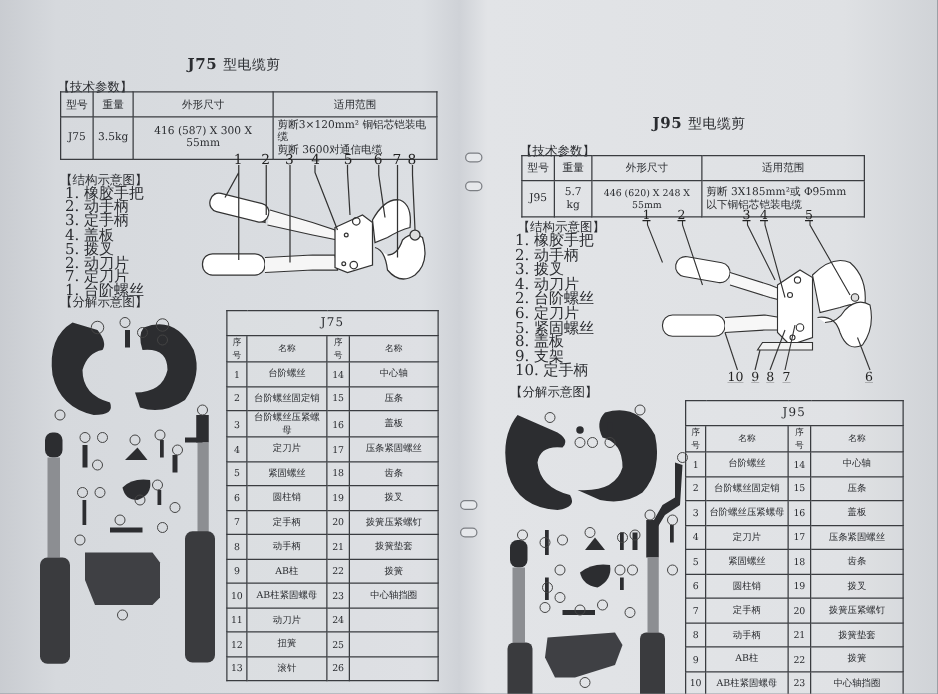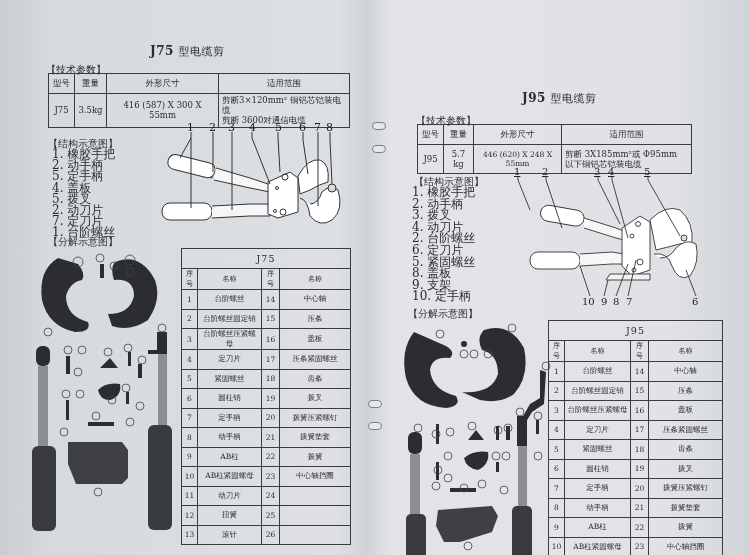--- a/index.html
+++ b/index.html
@@ -55,21 +55,21 @@
           <div>剪断 3600对通信电缆</div>
         </td>
       </tr>
     </tbody>
       </table>
 
     <div class="section" style="left:48px; top:137px;">【结构示意图】</div>
     <div class="legend" style="left:52px; top:149px;">
       <div>1. 橡胶手把</div>
       <div>2. 动手柄</div>
-      <div>5. 定手柄</div>
+      <div>3. 定手柄</div>
       <div>4. 盖板</div>
       <div>5. 拨叉</div>
       <div>2. 动刀片</div>
       <div>7. 定刀片</div>
       <div>1. 台阶螺丝</div>
     </div>
     <div class="section" style="left:48px; top:235px;">【分解示意图】</div>
 
     <svg class="diagram" style="left:150px; top:120px;" width="200" height="110" viewBox="0 0 200 110">
       <g stroke="#333" stroke-width="1" fill="none">

